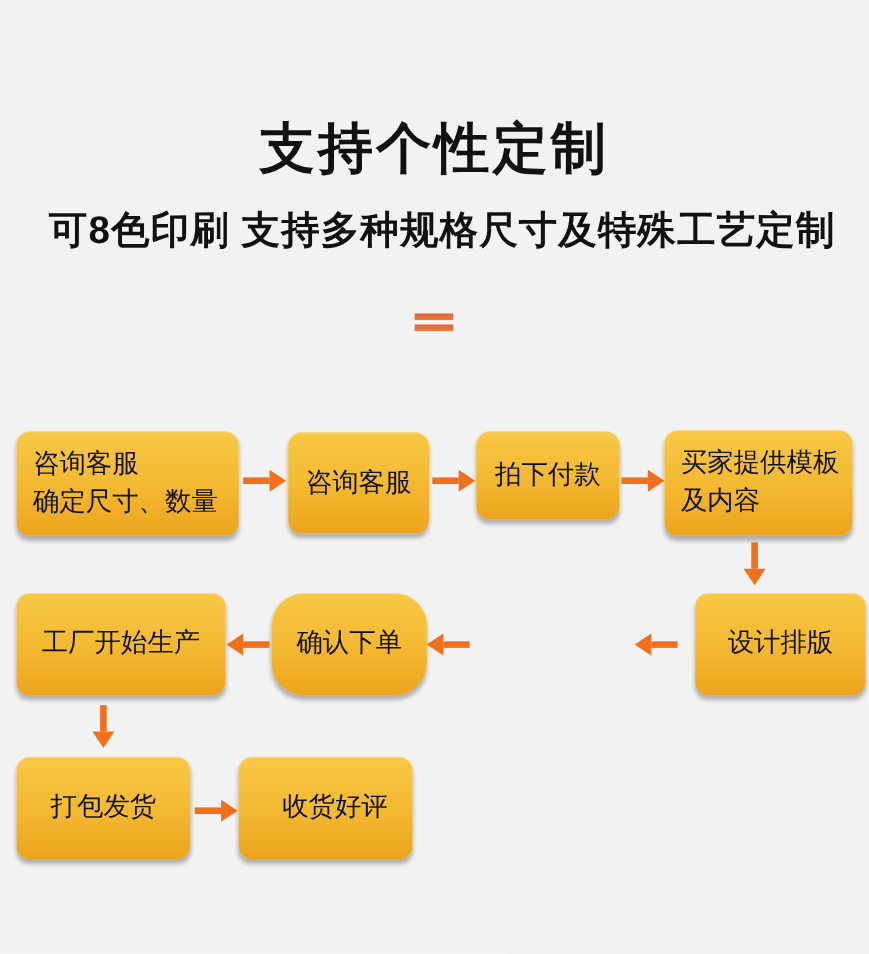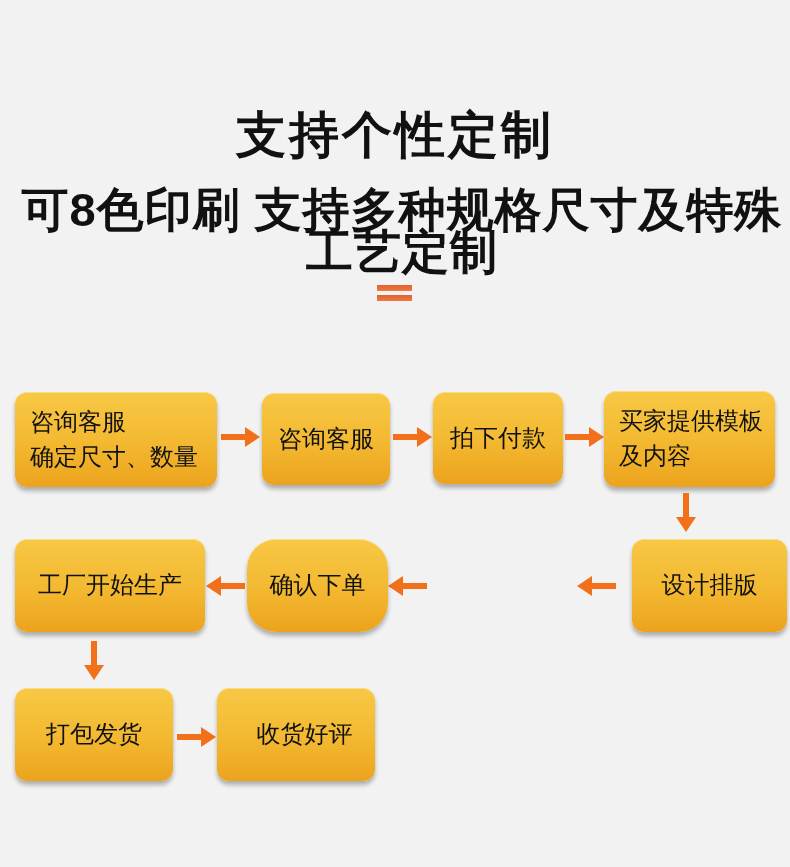--- a/index.html
+++ b/index.html
@@ -33,21 +33,21 @@
     line-height: 54px;
     font-weight: 900;
     letter-spacing: 3px;
     color: var(--title-color);
   }
   .subtitle {
     position: absolute;
     left: 0; right: 0;
     top: 189px;
     text-align: center;
-    font-size: 47px;
+    font-size: 35px;
     line-height: 42px;
     font-weight: 700;
     letter-spacing: 1px;
     color: var(--title-color);
     padding-left: 14px;
   }
   .equals {
     position: absolute;
     left: 377px;
     top: 285px;
@@ -76,21 +76,21 @@
     text-align: center;
     white-space: pre-line;
   }
   .box.left-align {
     justify-content: flex-start;
     text-align: left;
     padding-left: 15px;
   }
   .s1  { left: 15px;  top: 392px; width: 202px; height: 95px; }
   .s2  { left: 262px; top: 393px; width: 128px; height: 92px; }
-  .s3  { left: 433px; top: 392px; width: 130px; height: 92px; }
+  .s3  { left: 433px; top: 392px; width: 130px; height: 80px; }
   .s4  { left: 604px; top: 391px; width: 171px; height: 96px; }
   .s5  { left: 620px; top: 539px; width: 155px; height: 93px; margin-left: 12px; }
   .s6  { left: 431px; top: 540px; width: 142px; height: 93px; }
   .s7  { left: 247px; top: 539px; width: 141px; height: 93px; border-radius: 29px; }
   .s8  { left: 15px;  top: 539px; width: 190px; height: 93px; }
   .s9  { left: 15px;  top: 688px; width: 158px; height: 93px; }
   .s10 { left: 217px; top: 688px; width: 158px; height: 93px; padding-left: 17px; }
 
   .arrow { position: absolute; display: flex; align-items: center; }
   .arrow .shaft { background: var(--arrow); }

